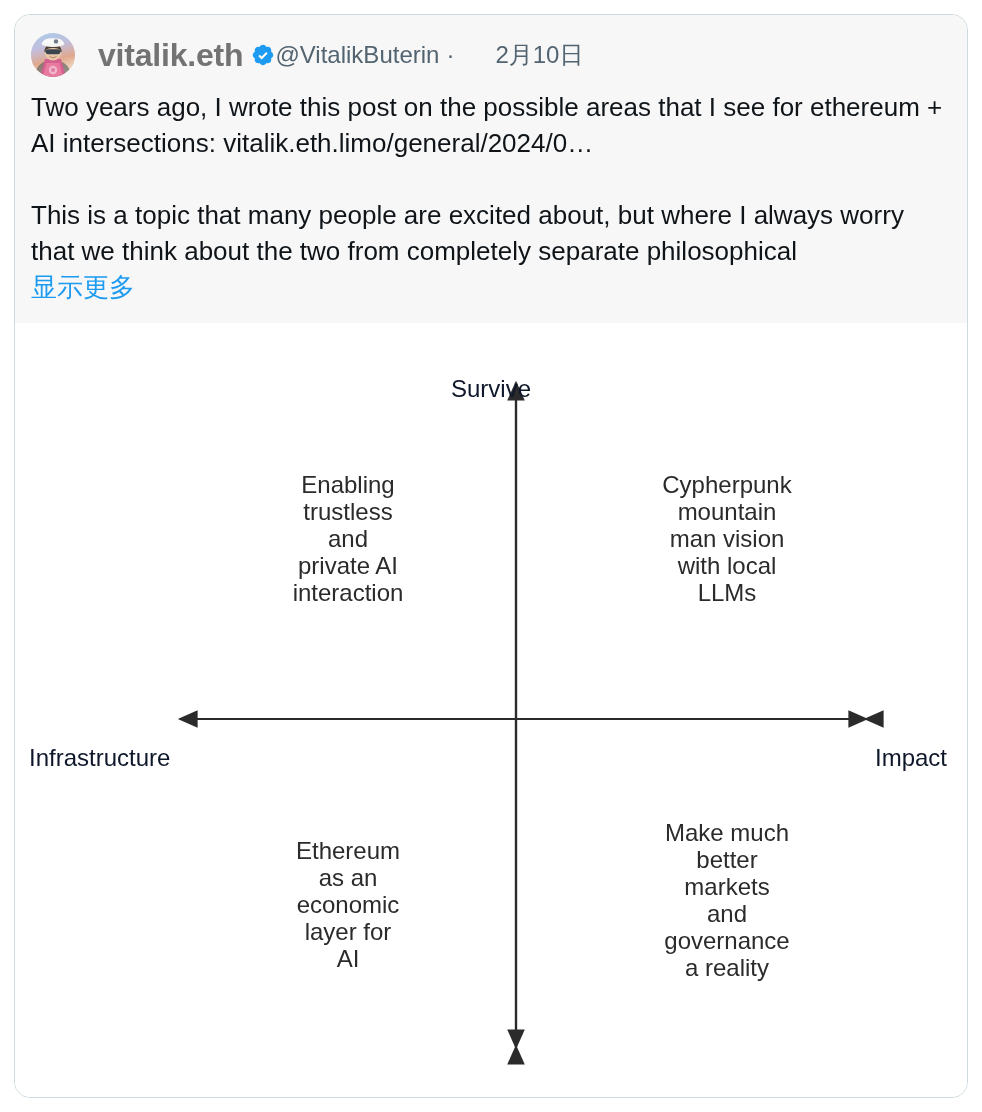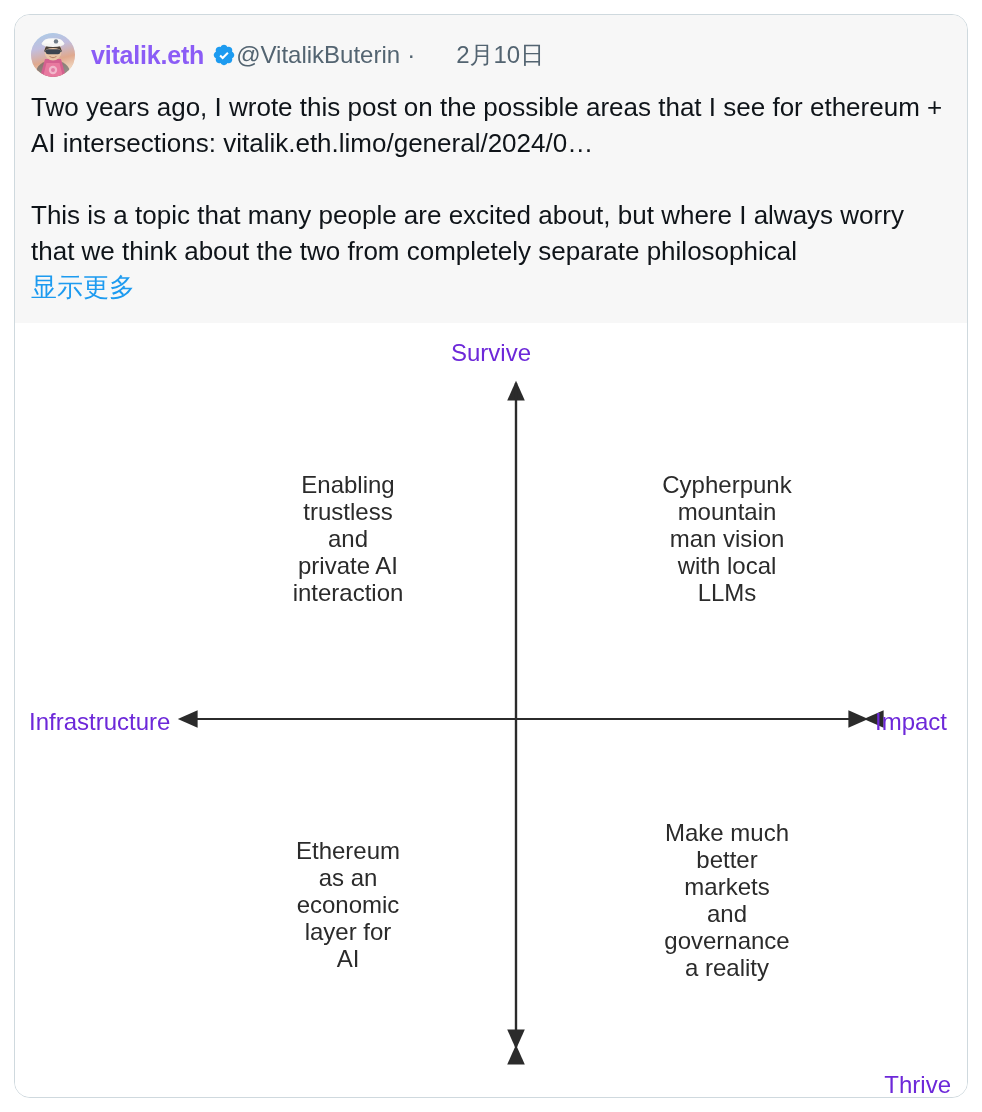--- a/index.html
+++ b/index.html
@@ -46,24 +46,24 @@
     height: 44px;
     border-radius: 50%;
     flex: 0 0 44px;
     overflow: hidden;
     position: relative;
     background: linear-gradient(170deg, #b8d4ea 0%, #c9c3e0 42%, #e8b9a0 72%, #f0d9c0 100%);
   }
   .avatar svg { display: block; width: 44px; height: 44px; }
 
   .display-name {
-    font-size: 25px;
+    font-size: 32px;
     font-weight: bold;
-    color: #8b5cf6;
-    margin-left: 16px;
+    color: #737373;
+    margin-left: 23px;
     letter-spacing: -0.2px;
   }
 
   .verified {
     margin-left: 8px;
     width: 24px;
     height: 24px;
     flex: 0 0 24px;
     display: block;
   }
@@ -105,22 +105,23 @@
     position: absolute;
     left: 0;
     top: 0;
     width: 952px;
     height: 790px;
   }
 
   .axis-cap {
     position: absolute;
     font-size: 24px;
-    color: #6d28d9;
+    color: #0f172a;
     white-space: nowrap;
+    margin-top: 36px;
   }
   .cap-top  { left: 0; right: 0; top: 16px; text-align: center; }
   .cap-bot  { left: 0; right: 16px; top: 748px; text-align: right; }
   .cap-left { left: 14px; top: 385px; }
   .cap-right{ left: 860px; top: 385px; }
 
   .quad-label {
     position: absolute;
     font-size: 24px;
     line-height: 27px;

